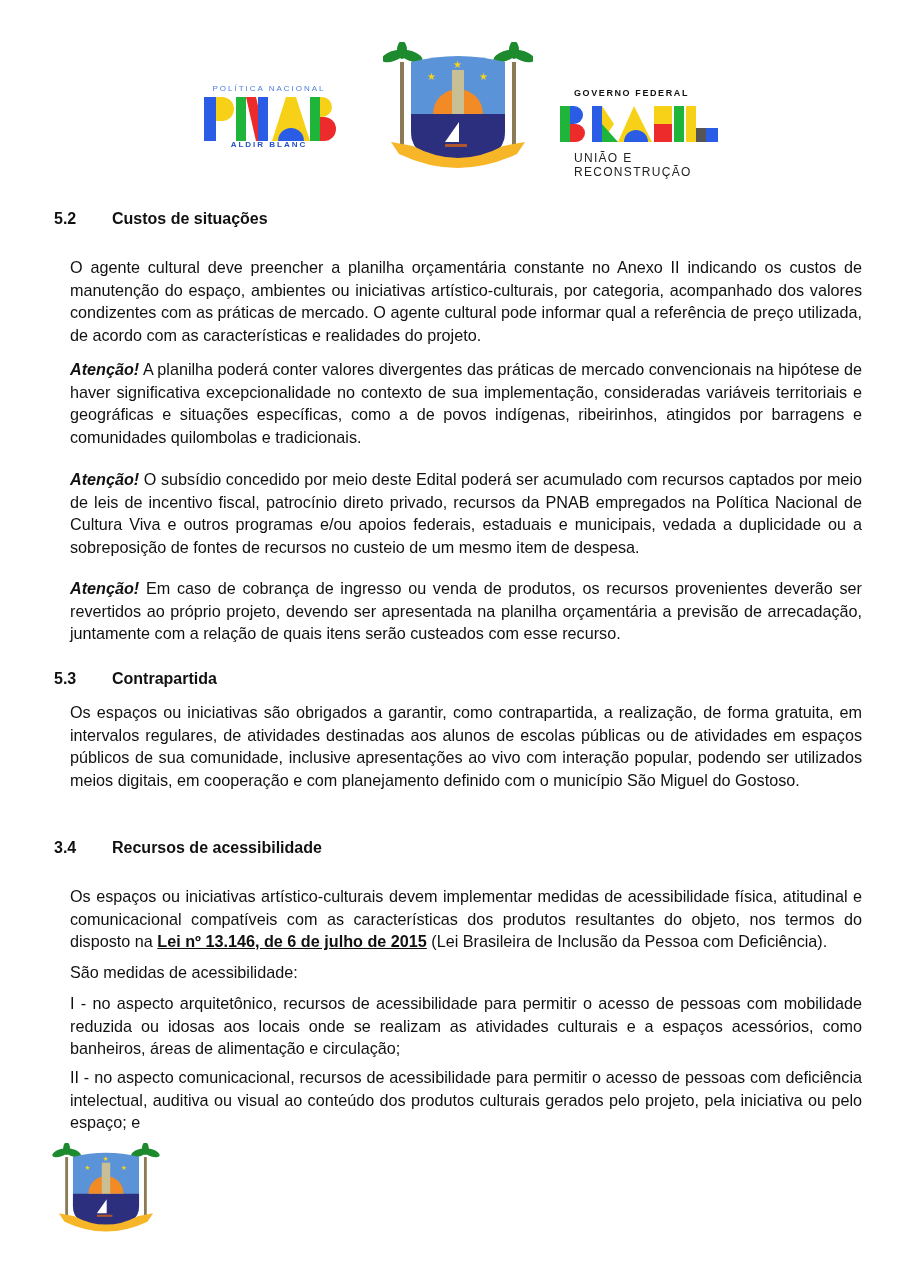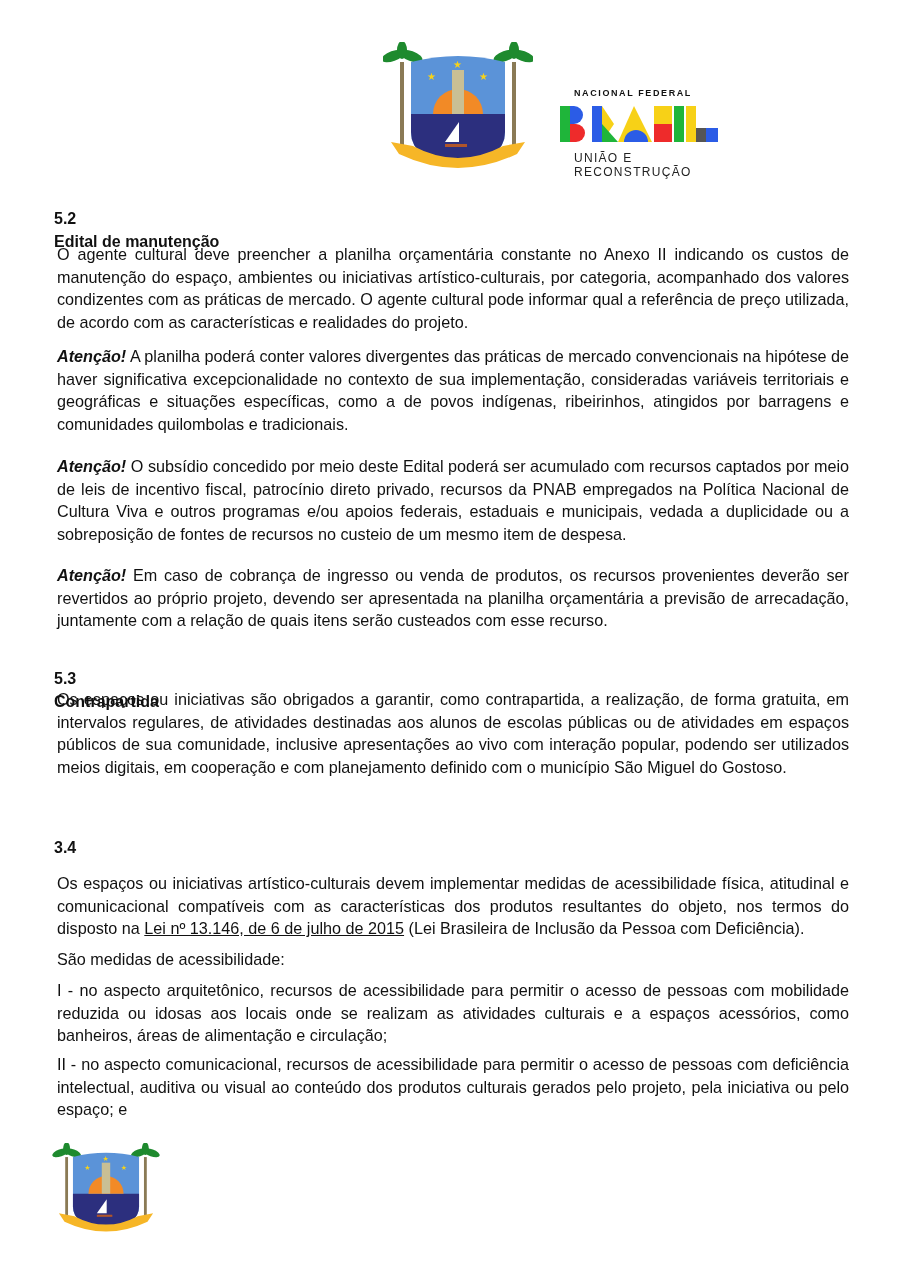--- a/index.html
+++ b/index.html
@@ -12,33 +12,53 @@
     .logo-pnab { left: 200px; top: 44px; width: 140px; height: 90px; }
     .logo-crest { left: 383px; top: 2px; width: 150px; height: 128px; }
     .logo-brasil { left: 560px; top: 46px; width: 160px; height: 80px; }
     .pnab-top { font-size: 8px; letter-spacing: 2px; color: #4f7fe0; text-align: center; position:absolute; left:4px; top:0; width:130px; }
     .pnab-bot { font-size: 8px; letter-spacing: 2px; color: #2451c9; font-weight: bold; text-align: center; position:absolute; left:4px; top:56px; width:130px; }
     .brasil-top { font-size: 9px; letter-spacing: 1.6px; font-weight: bold; color: #111; position:absolute; left:14px; top:2px; }
     .brasil-bot { font-size: 12px; letter-spacing: 1.3px; color: #222; position:absolute; left:14px; top:65px; }
 
     .content { position: absolute; left: 54px; top: 0; width: 792px;
       font-size: 16.2px; line-height: 22.6px; }
-    .block { position: absolute; left: 0; width: 792px; flex-direction: column; }
+    .block { position: absolute; left: 0; width: 792px; }
     .heading { font-weight: bold; font-size: 16px; display: flex; }
     .heading .num { width: 58px; display: inline-block; }
-    .para { text-align: justify; margin: 3px; }
+    .para { text-align: justify; margin: 16px; }
     .para b { font-weight: bold; font-style: italic; }
-    .link { text-decoration: underline; }
+    .link { text-decoration: underline; font-weight: bold; }
     .footer-logo { position: absolute; left: 50px; top: 1143px; width: 112px; height: 90px; }
   </style>
 </head>
 <body>
 
 <div class="header-logos">
 
+  <div class="logo logo-pnab">
+    <div class="pnab-top">POLÍTICA NACIONAL</div>
+    <svg width="140" height="50" style="position:absolute;left:0;top:11px">
+
+      <rect x="4" y="2" width="12" height="44" fill="#2b5ce6"></rect>
+      <path d="M16 2 h6 a12 12 0 0 1 0 24 h-6 z" fill="#f7d117"></path>
+
+      <rect x="36" y="2" width="10" height="44" fill="#1fb53a"></rect>
+      <polygon points="46,2 56,2 66,46 56,46" fill="#ee2b2b"></polygon>
+      <rect x="58" y="2" width="10" height="44" fill="#2b5ce6"></rect>
+
+      <polygon points="86,2 96,2 110,46 72,46" fill="#f7d117"></polygon>
+      <path d="M78 46 a13 13 0 0 1 26 0 z" fill="#2b5ce6"></path>
+
+      <rect x="110" y="2" width="10" height="44" fill="#1fb53a"></rect>
+      <path d="M120 2 h2 a10 10 0 0 1 0 20 h-2 z" fill="#f7d117"></path>
+      <path d="M120 22 h4 a12 12 0 0 1 0 24 h-4 z" fill="#ee2b2b"></path>
+    </svg>
+    <div class="pnab-bot">ALDIR BLANC</div>
+  </div>
 
   <div class="logo logo-crest">
     <svg width="150" height="128" viewBox="0 0 150 128">
 
       <rect x="17" y="20" width="4" height="92" fill="#8a7a55"></rect>
       <rect x="129" y="20" width="4" height="92" fill="#8a7a55"></rect>
       <g fill="#1e8a2e">
         <ellipse cx="10" cy="14" rx="12" ry="5" transform="rotate(-20 10 14)"></ellipse>
         <ellipse cx="28" cy="14" rx="12" ry="5" transform="rotate(20 28 14)"></ellipse>
         <ellipse cx="19" cy="8" rx="5" ry="9"></ellipse>
@@ -58,21 +78,21 @@
       </g>
 
       <polygon points="76,80 76,100 62,100" fill="#ffffff"></polygon>
       <rect x="62" y="102" width="22" height="3" fill="#b0552a"></rect>
 
       <path d="M8 100 L30 104 Q75 128 120 104 L142 100 L134 112 Q75 140 16 112 Z" fill="#f6b627"></path>
     </svg>
   </div>
 
   <div class="logo logo-brasil">
-    <div class="brasil-top">NACIONAL FEDERAL</div>
+    <div class="brasil-top">GOVERNO FEDERAL</div>
     <svg width="160" height="40" style="position:absolute;left:0;top:18px">
       <rect x="0" y="2" width="10" height="36" fill="#1fb53a"></rect>
       <path d="M10 2 h4 a9 9 0 0 1 0 18 h-4z" fill="#2b5ce6"></path>
       <path d="M10 20 h6 a9 9 0 0 1 0 18 h-6z" fill="#ee2b2b"></path>
       <rect x="32" y="2" width="10" height="36" fill="#2b5ce6"></rect>
       <polygon points="42,2 54,20 42,38" fill="#f7d117"></polygon>
       <polygon points="42,20 58,38 42,38" fill="#1fb53a"></polygon>
       <polygon points="74,2 92,38 58,38" fill="#f7d117"></polygon>
       <path d="M64 38 a12 12 0 0 1 24 0z" fill="#2b5ce6"></path>
       <rect x="94" y="2" width="18" height="18" fill="#f7d117"></rect>
@@ -83,38 +103,39 @@
       <rect x="146" y="24" width="12" height="14" fill="#2b5ce6"></rect>
     </svg>
     <div class="brasil-bot">UNIÃO E RECONSTRUÇÃO</div>
   </div>
 </div>
 
 <div class="content">
 
   <div class="block heading" style="top:208px">
     <span class="num">5.2</span>
-    <span>Edital de manutenção</span>
+    <span>Custos de situações</span>
   </div>
   <p class="block para" style="top:240px">O agente cultural deve preencher a planilha orçamentária constante no Anexo II indicando os custos de manutenção do espaço, ambientes ou iniciativas artístico-culturais, por categoria, acompanhado dos valores condizentes com as práticas de mercado. O agente cultural pode informar qual a referência de preço utilizada, de acordo com as características e realidades do projeto.</p>
 
   <p class="block para" style="top:342px"><b>Atenção!</b><span> A planilha poderá conter valores divergentes das práticas de mercado convencionais na hipótese de haver significativa excepcionalidade no contexto de sua implementação, consideradas variáveis territoriais e geográficas e situações específicas, como a de povos indígenas, ribeirinhos, atingidos por barragens e comunidades quilombolas e tradicionais.</span></p>
 
   <p class="block para" style="top:452px"><b>Atenção!</b><span> O subsídio concedido por meio deste Edital poderá ser acumulado com recursos captados por meio de leis de incentivo fiscal, patrocínio direto privado, recursos da PNAB empregados na Política Nacional de Cultura Viva e outros programas e/ou apoios federais, estaduais e municipais, vedada a duplicidade ou a sobreposição de fontes de recursos no custeio de um mesmo item de despesa.</span></p>
 
   <p class="block para" style="top:561px"><b>Atenção!</b><span> Em caso de cobrança de ingresso ou venda de produtos, os recursos provenientes deverão ser revertidos ao próprio projeto, devendo ser apresentada na planilha orçamentária a previsão de arrecadação, juntamente com a relação de quais itens serão custeados com esse recurso.</span></p>
 
   <div class="block heading" style="top:668px">
     <span class="num">5.3</span>
     <span>Contrapartida</span>
   </div>
   <p class="block para" style="top:685px">Os espaços ou iniciativas são obrigados a garantir, como contrapartida, a realização, de forma gratuita, em intervalos regulares, de atividades destinadas aos alunos de escolas públicas ou de atividades em espaços públicos de sua comunidade, inclusive apresentações ao vivo com interação popular, podendo ser utilizados meios digitais, em cooperação e com planejamento definido com o município São Miguel do Gostoso.</p>
 
   <div class="block heading" style="top:837px">
     <span class="num">3.4</span>
+    <span>Recursos de acessibilidade</span>
   </div>
   <p class="block para" style="top:869px"><span>Os espaços ou iniciativas artístico-culturais devem implementar medidas de acessibilidade física, atitudinal e comunicacional compatíveis com as características dos produtos resultantes do objeto, nos termos do disposto na </span><span class="link">Lei nº 13.146, de 6 de julho de 2015</span><span> (Lei Brasileira de Inclusão da Pessoa com Deficiência).</span></p>
 
   <p class="block para" style="top:945px">São medidas de acessibilidade:</p>
 
   <p class="block para" style="top:976px">I - no aspecto arquitetônico, recursos de acessibilidade para permitir o acesso de pessoas com mobilidade reduzida ou idosas aos locais onde se realizam as atividades culturais e a espaços acessórios, como banheiros, áreas de alimentação e circulação;</p>
 
   <p class="block para" style="top:1050px">II - no aspecto comunicacional, recursos de acessibilidade para permitir o acesso de pessoas com deficiência intelectual, auditiva ou visual ao conteúdo dos produtos culturais gerados pelo projeto, pela iniciativa ou pelo espaço; e</p>
 </div>
 

